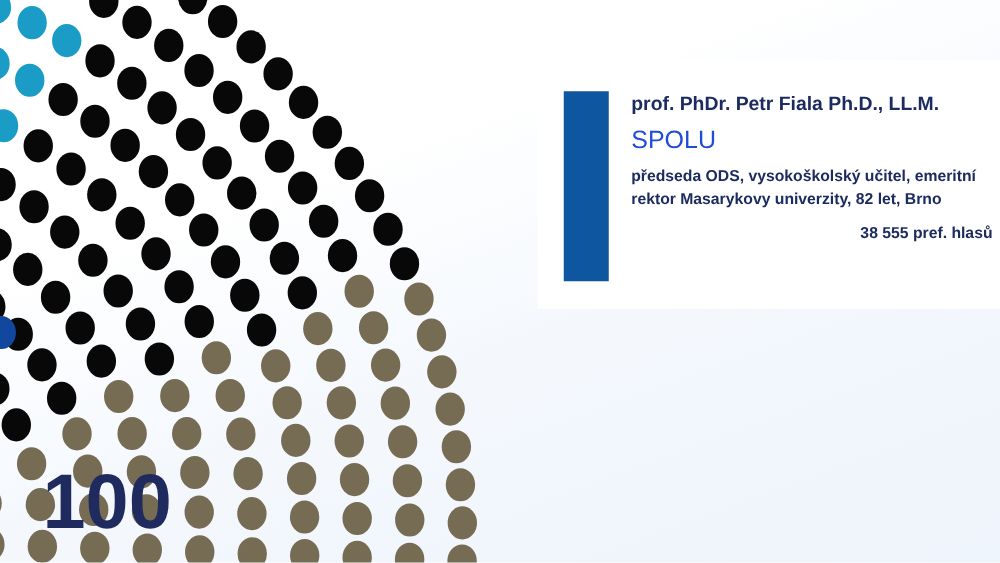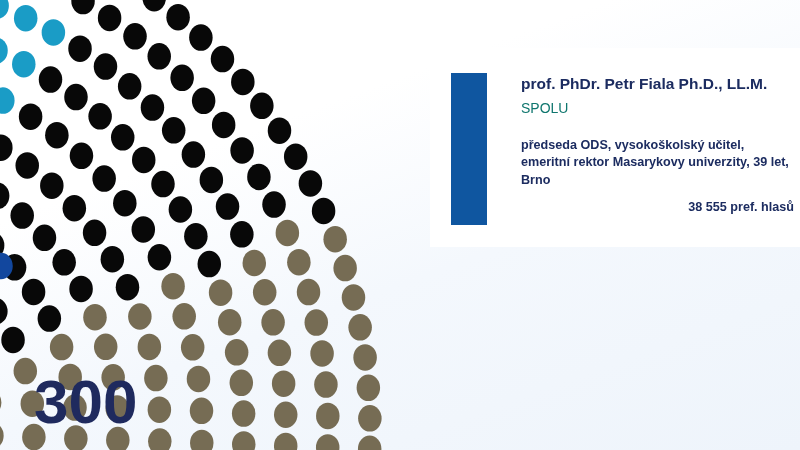--- a/index.html
+++ b/index.html
@@ -55,21 +55,20 @@
     position: absolute;
     left: 430px;
     top: 48px;
     width: 370px;
     min-height: 180px;
     background: #ffffff;
     display: flex;
     align-items: stretch;
     padding: 25px 0 22px 0;
     box-sizing: border-box;
-    gap: 16px;
   }
   #party-color-bar {
     width: 36px;
     min-height: 152px;
     background: #0f56a0;
     flex: 0 0 36px;
     margin-left: 21px;
   }
   #tooltip-body {
     flex: 1 1 auto;
@@ -79,25 +78,25 @@
   }
   #candidate-name {
     font-size: 15.5px;
     font-weight: bold;
     color: #1c2c60;
     line-height: 1.25;
     margin: 0 0 7px 0;
     white-space: nowrap;
   }
   #party-name {
-    font-size: 14px;
+    font-size: 20px;
     font-weight: normal;
-    color: #0f766e;
+    color: #1d4ed8;
     line-height: 1.2;
-    margin: 0 0 20px 0;
+    margin: 0 0 9px 0;
   }
   #candidate-desc {
     font-size: 12.6px;
     font-weight: bold;
     color: #1c2c60;
     line-height: 1.37;
     margin: 0 0 10px 0;
     max-width: 300px;
   }
   #pref-votes {
@@ -244,25 +243,25 @@
         <ellipse cx="159.80" cy="441.52" rx="11.75" ry="13.25" fill="#766c54"></ellipse>
         <ellipse cx="201.77" cy="442.98" rx="11.75" ry="13.25" fill="#766c54"></ellipse>
         <ellipse cx="243.75" cy="444.45" rx="11.75" ry="13.25" fill="#766c54"></ellipse>
         <ellipse cx="285.72" cy="445.91" rx="11.75" ry="13.25" fill="#766c54"></ellipse>
         <ellipse cx="327.70" cy="447.38" rx="11.75" ry="13.25" fill="#766c54"></ellipse>
         <ellipse cx="369.67" cy="448.85" rx="11.75" ry="13.25" fill="#766c54"></ellipse>
         <ellipse cx="1" cy="266" rx="11.75" ry="13.25" fill="#12479e"></ellipse>
       </svg>
   </div>
 
-  <div id="total-seats">300</div>
+  <div id="total-seats">100</div>
 
   <div id="tooltip-card">
     <div id="party-color-bar"></div>
     <div id="tooltip-body">
       <div id="candidate-name">prof. PhDr. Petr Fiala Ph.D., LL.M.</div>
       <div id="party-name">SPOLU</div>
-      <div id="candidate-desc">předseda ODS, vysokoškolský učitel, emeritní rektor Masarykovy univerzity, 39 let, Brno</div>
+      <div id="candidate-desc">předseda ODS, vysokoškolský učitel, emeritní rektor Masarykovy univerzity, 82 let, Brno</div>
       <div id="pref-votes">38 555 pref. hlasů</div>
     </div>
   </div>
 
 </div>
 
 </body></html>

